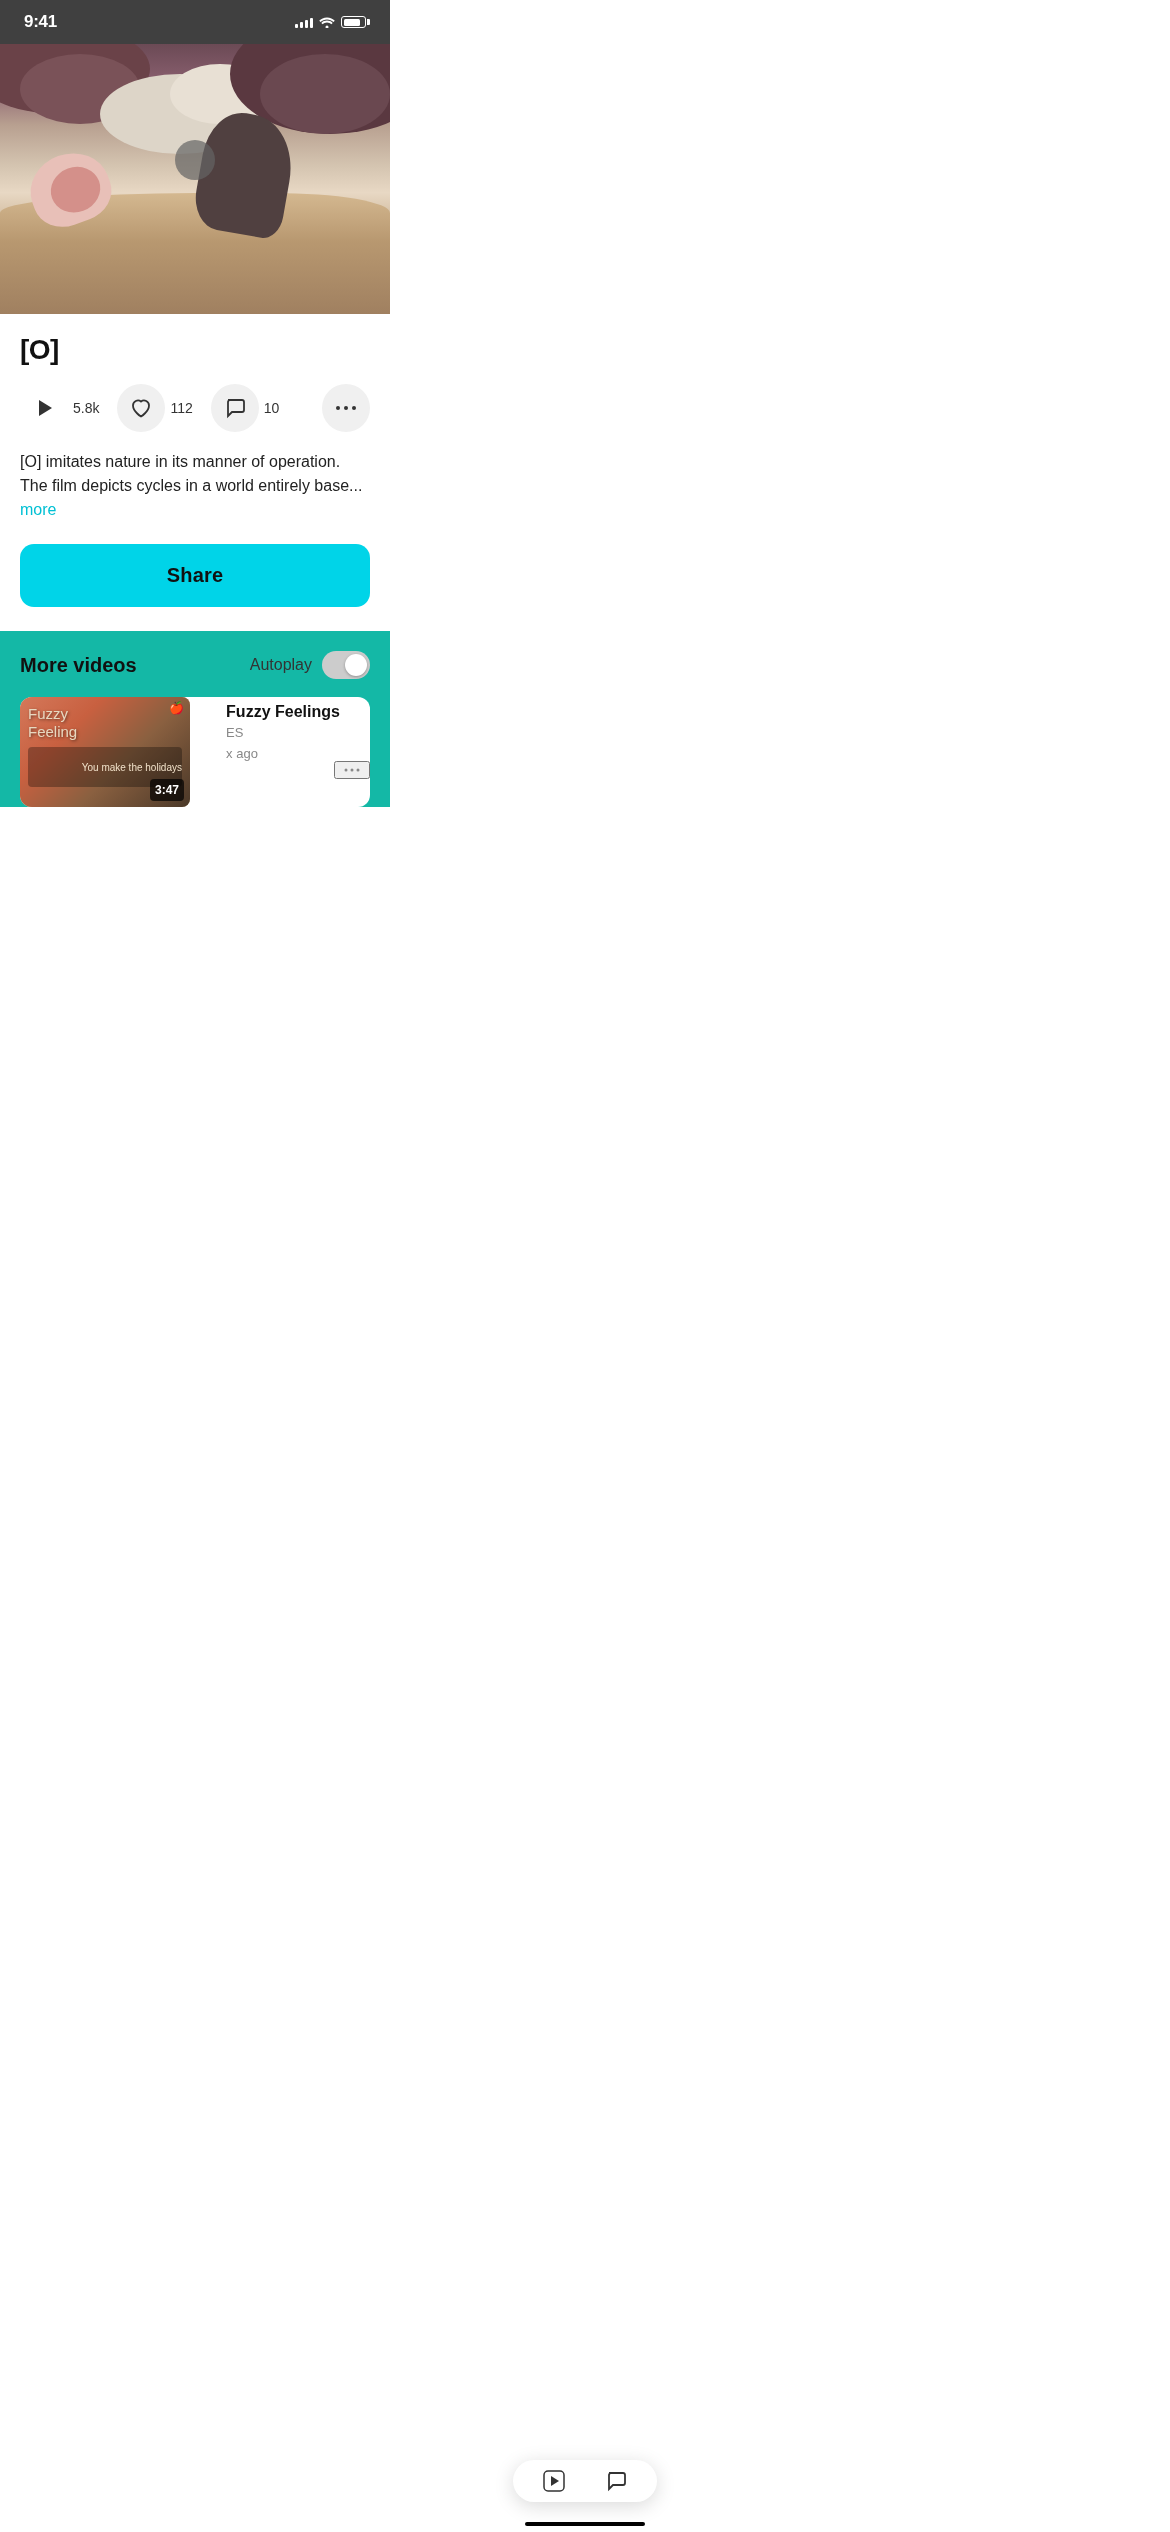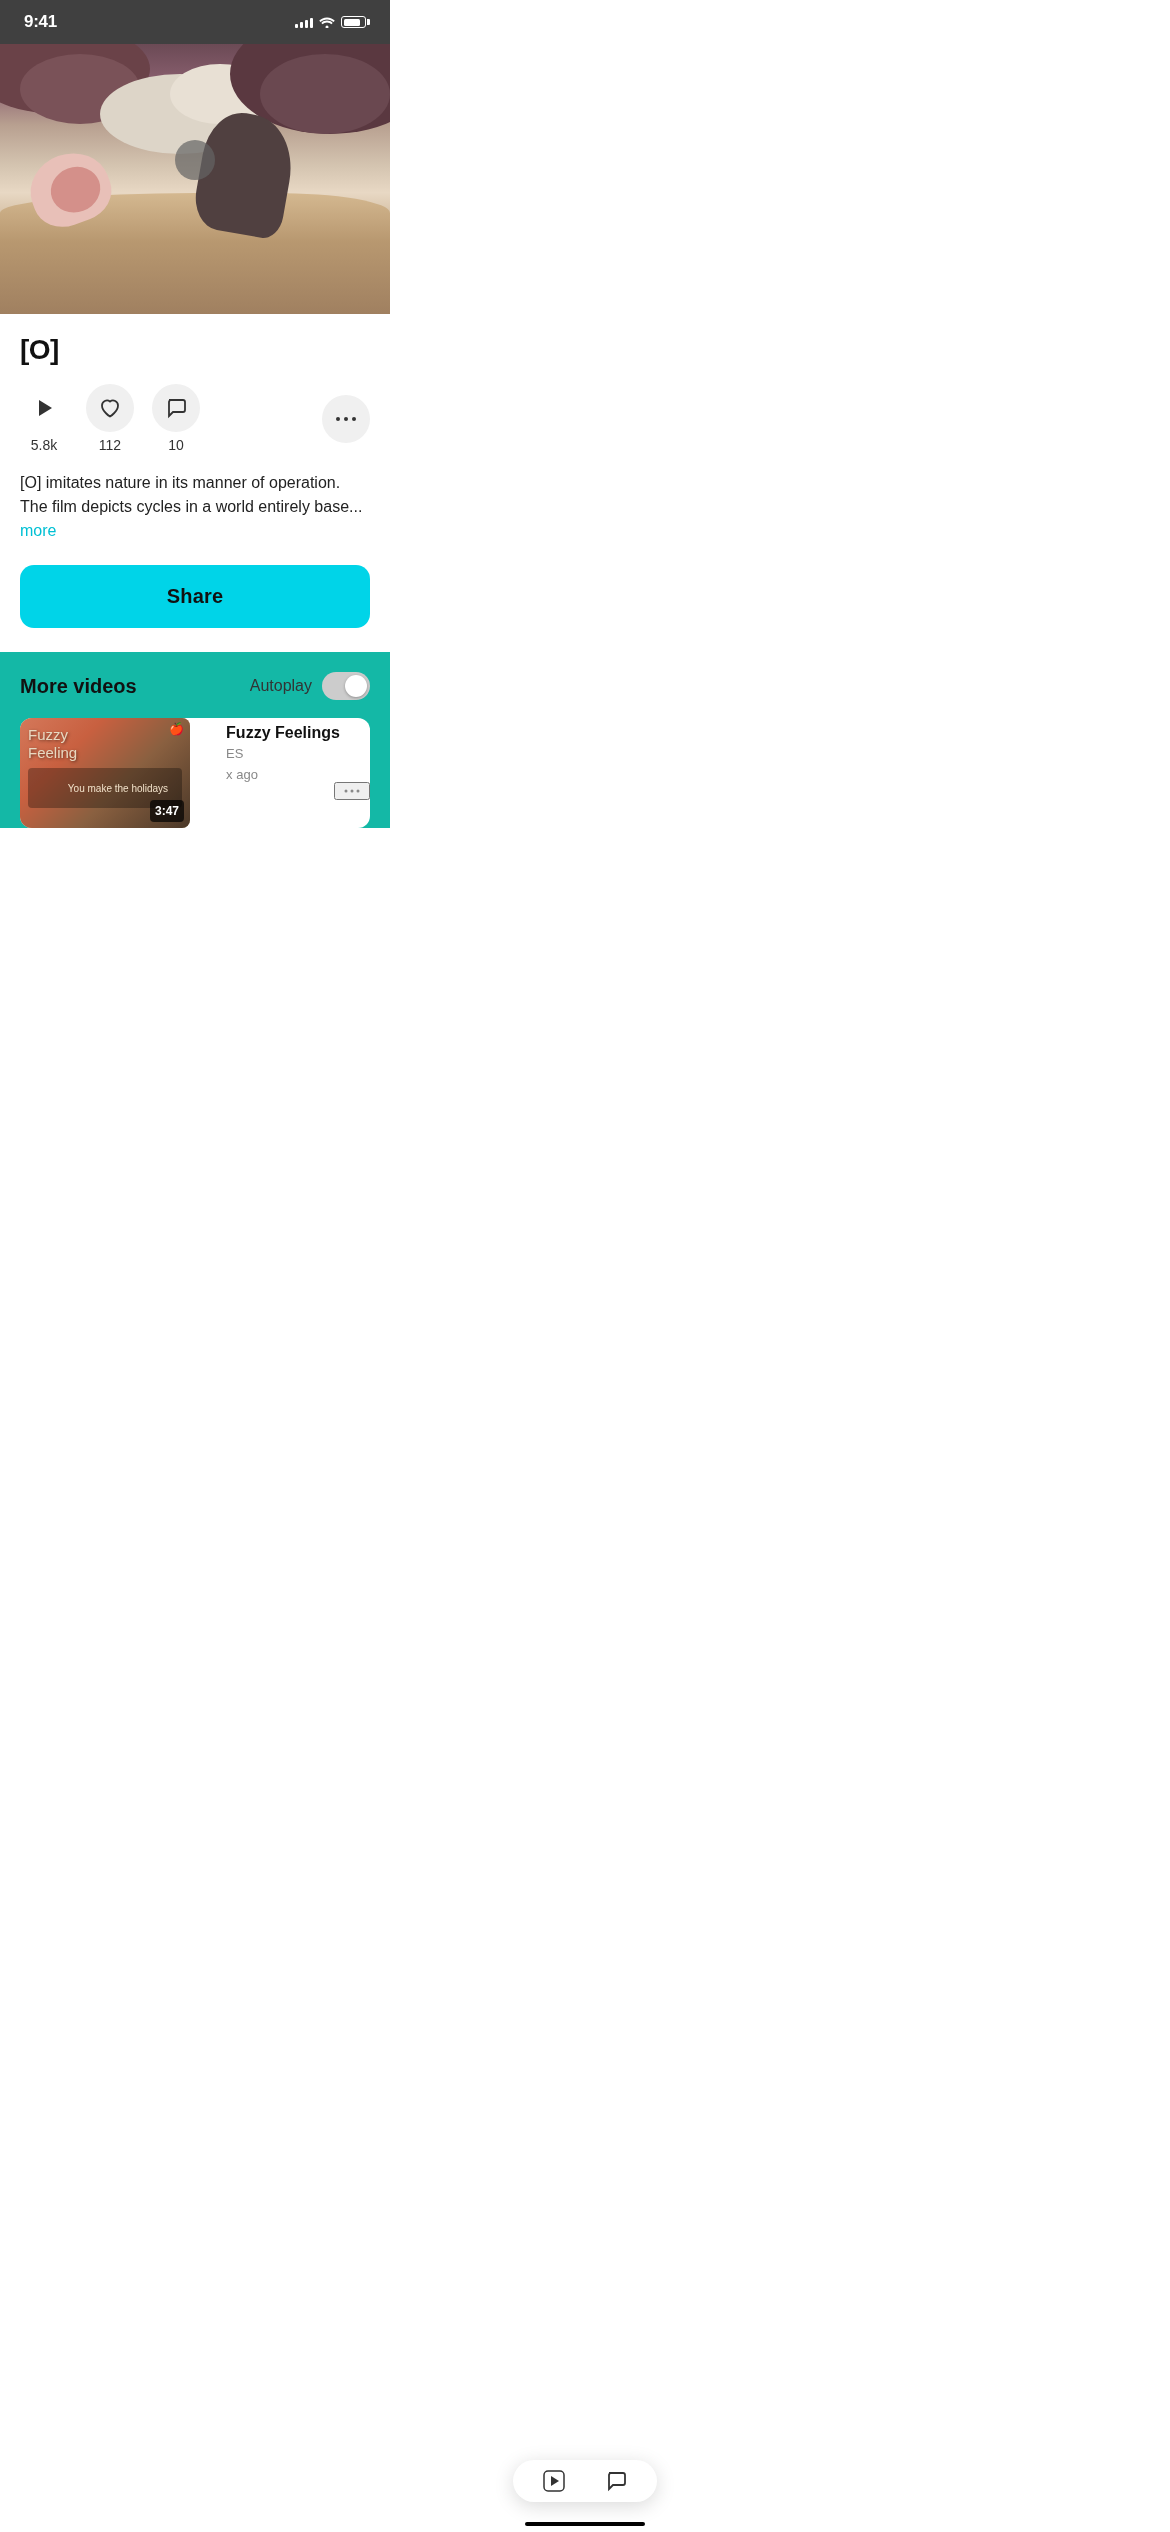--- a/index.html
+++ b/index.html
@@ -161,21 +161,21 @@
 
     
     .action-bar {
       display: flex;
       align-items: center;
       gap: 18px;
       margin-bottom: 18px;
     }
     .action-item {
       display: flex;
-      flex-direction: column;
+      flex-direction: row;
       align-items: center;
       gap: 5px;
     }
     .action-btn {
       width: 48px;
       height: 48px;
       border-radius: 50%;
       background: #f0f0f0;
       display: flex;
       align-items: center;
@@ -585,21 +585,21 @@
         <div class="toggle-thumb"></div>
       </div>
     </div>
   </div>
 
   <div class="video-card">
     <div class="video-thumb">
       <div class="thumb-bg">
         <span class="thumb-apple">🍎</span>
         <div class="thumb-text-overlay">Fuzzy<br>Feeling</div>
-        <div style="position:absolute;bottom:20px;left:8px;right:8px;height:40px;background:rgba(0,0,0,0.3);border-radius:4px;display:flex;align-items:center;justify-content:center;padding-left:26px;">
+        <div style="position:absolute;bottom:20px;left:8px;right:8px;height:40px;background:rgba(0,0,0,0.3);border-radius:4px;display:flex;align-items:center;justify-content:flex-end;padding-left:26px;">
           <span style="color:#f0e0c8;font-size:10px;text-align:center;">You make the holidays</span>
         </div>
       </div>
       <span class="thumb-duration">3:47</span>
     </div>
     <div class="video-info-row">
       <div class="video-info">
         <div class="video-card-title">Fuzzy Feelings</div>
         <div class="video-card-sub">ES</div>
         <div class="video-card-time">x ago</div>

